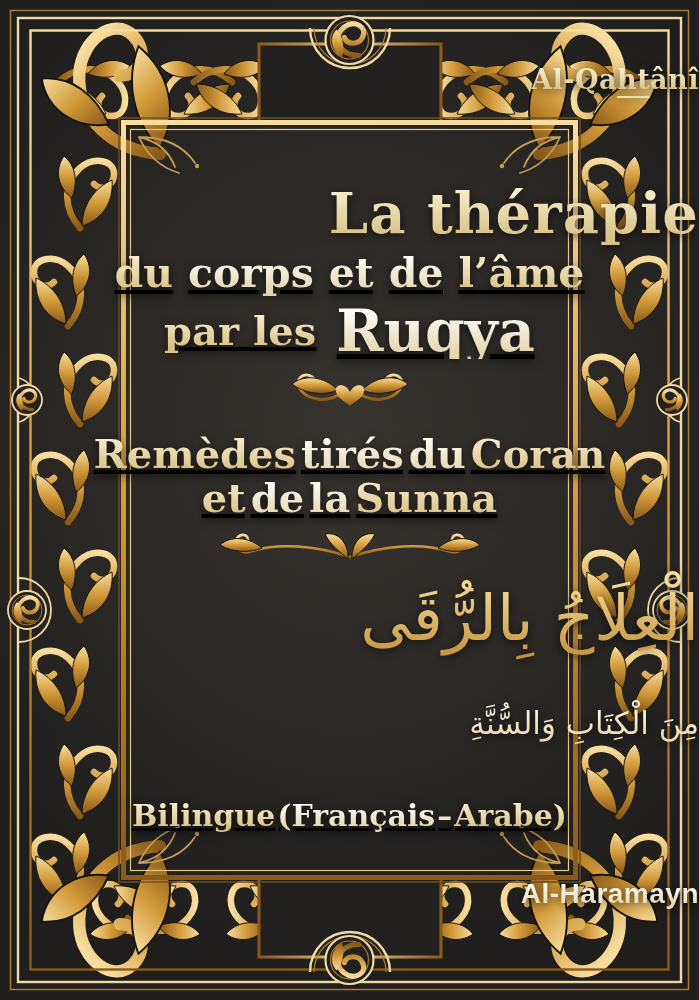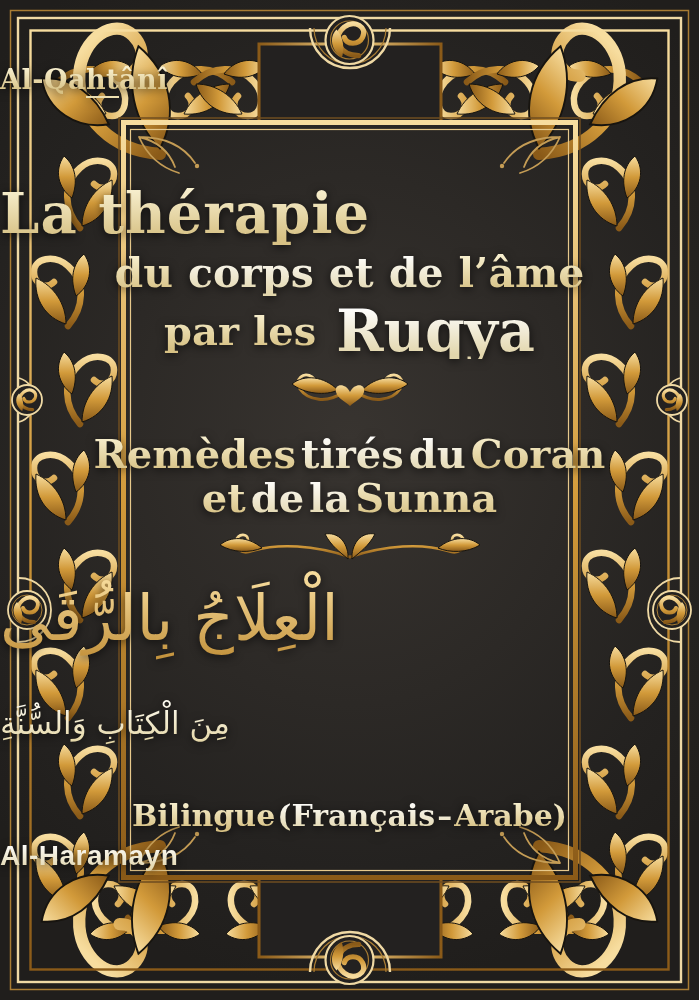--- a/index.html
+++ b/index.html
@@ -3,21 +3,21 @@
 <meta charset="utf-8">
 <style>
   html,body{margin:0;padding:0;background:#131211;}
   .cover{
     position:relative;width:699px;height:1000px;margin:0 auto;overflow:hidden;
     background:radial-gradient(ellipse 70% 55% at 50% 44%, #383430 0%, #2c2926 48%, #242220 78%, #201e1c 100%);
     font-family:"DejaVu Serif", serif;
   }
   .frame-layer{position:absolute;inset:0;width:100%;height:100%;}
   .content{position:absolute;inset:0;z-index:5;}
-  .line{position:absolute;left:0;right:0;text-align:left;filter:drop-shadow(0 2px 5px rgba(0,0,0,.65));}
+  .line{position:absolute;left:0;right:0;text-align:right;filter:drop-shadow(0 2px 5px rgba(0,0,0,.65));text-decoration:underline;}
   .wline{display:flex;justify-content:center;align-items:baseline;}
 
   
   .grad-cream{color:#e9dcab;}
   .grad-white{color:#faf8f1;}
   .grad-gold{color:#dfb768;}
   .grad-cream2{color:#f1e8cb;}
   @supports (-webkit-background-clip: text){
     .grad-cream{background-image:linear-gradient(180deg,#f8f0d0 12%,#d7c184 88%);-webkit-background-clip:text;background-clip:text;-webkit-text-fill-color:transparent;}
     .grad-white{background-image:linear-gradient(180deg,#ffffff 10%,#e2d6ac 92%);-webkit-background-clip:text;background-clip:text;-webkit-text-fill-color:transparent;}
@@ -35,21 +35,21 @@
   .t3b{font-size:57px;line-height:1;}
 
   .sub1{top:430px;} .sub2{top:474px;}
   .sub{font-weight:700;font-size:40px;gap:5px;}
 
   .arab1{top:570px;font-size:63px;font-family:"DejaVu Sans",sans-serif;line-height:1.55;}
   .arab2{top:697px;font-size:31px;font-family:"DejaVu Sans",sans-serif;line-height:1.7;}
 
   .biling{top:798px;font-weight:700;font-size:30px;gap:2px;}
 
-  .publisher{top:840px;font-weight:700;font-size:28px;font-family:"Liberation Sans",sans-serif;letter-spacing:.5px;}
+  .publisher{top:878px;font-weight:700;font-size:28px;font-family:"Liberation Sans",sans-serif;letter-spacing:.5px;}
 
   
   .st{fill:none;stroke:url(#gV);stroke-width:6.5;stroke-linecap:round;}
   .lf{fill:url(#gV);stroke:#17140f;stroke-width:1;}
   .thin{fill:none;stroke-linecap:round;}
 </style>
 </head>
 <body>
 
 <div class="cover">

